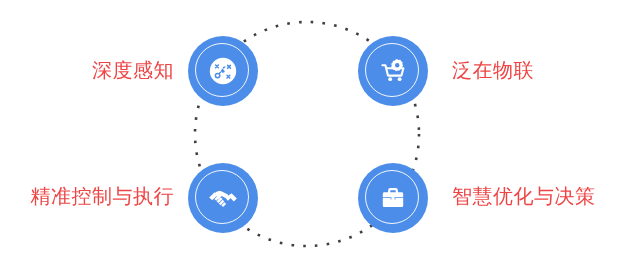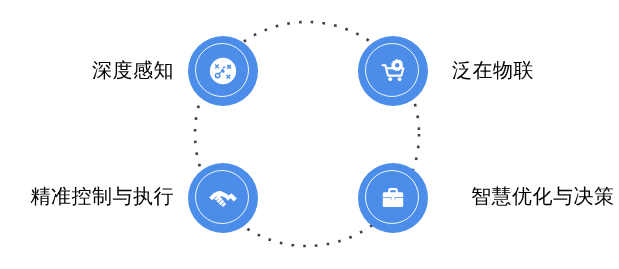--- a/index.html
+++ b/index.html
@@ -75,33 +75,33 @@
 
   
   #node-tl { left: 188px; top: 36px; }
   #node-tr { left: 358px; top: 36px; }
   #node-bl { left: 188px; top: 163px; }
   #node-br { left: 358px; top: 163px; }
 
   
   .label {
     position: absolute;
-    color: #000000;
+    color: #ef4444;
     font-size: 20px;
     line-height: 1;
     white-space: nowrap;
     letter-spacing: 0.5px;
   }
   .label.right-of  { text-align: left; }
   .label.left-of   { text-align: right; }
 
   #label-tl { left: 62px;  top: 60px;  width: 112px; text-align: right; }
   #label-tr { left: 452px; top: 60px;  text-align: right; }
   #label-bl { left: -12px; top: 186px; width: 186px; text-align: right; }
-  #label-br { left: 452px; top: 186px; text-align: left; margin-left: 19px; }
+  #label-br { left: 452px; top: 186px; text-align: left; }
 </style>
 </head>
 <body>
 
 <div id="diagram">
 
   <svg id="ring-layer" viewBox="0 0 619 269" xmlns="http://www.w3.org/2000/svg">
     <circle cx="307" cy="134" r="112" fill="none" stroke="#3f3f3f" stroke-width="2.6" stroke-linecap="butt" stroke-dasharray="2.6 9.2"></circle>
   </svg>
 

